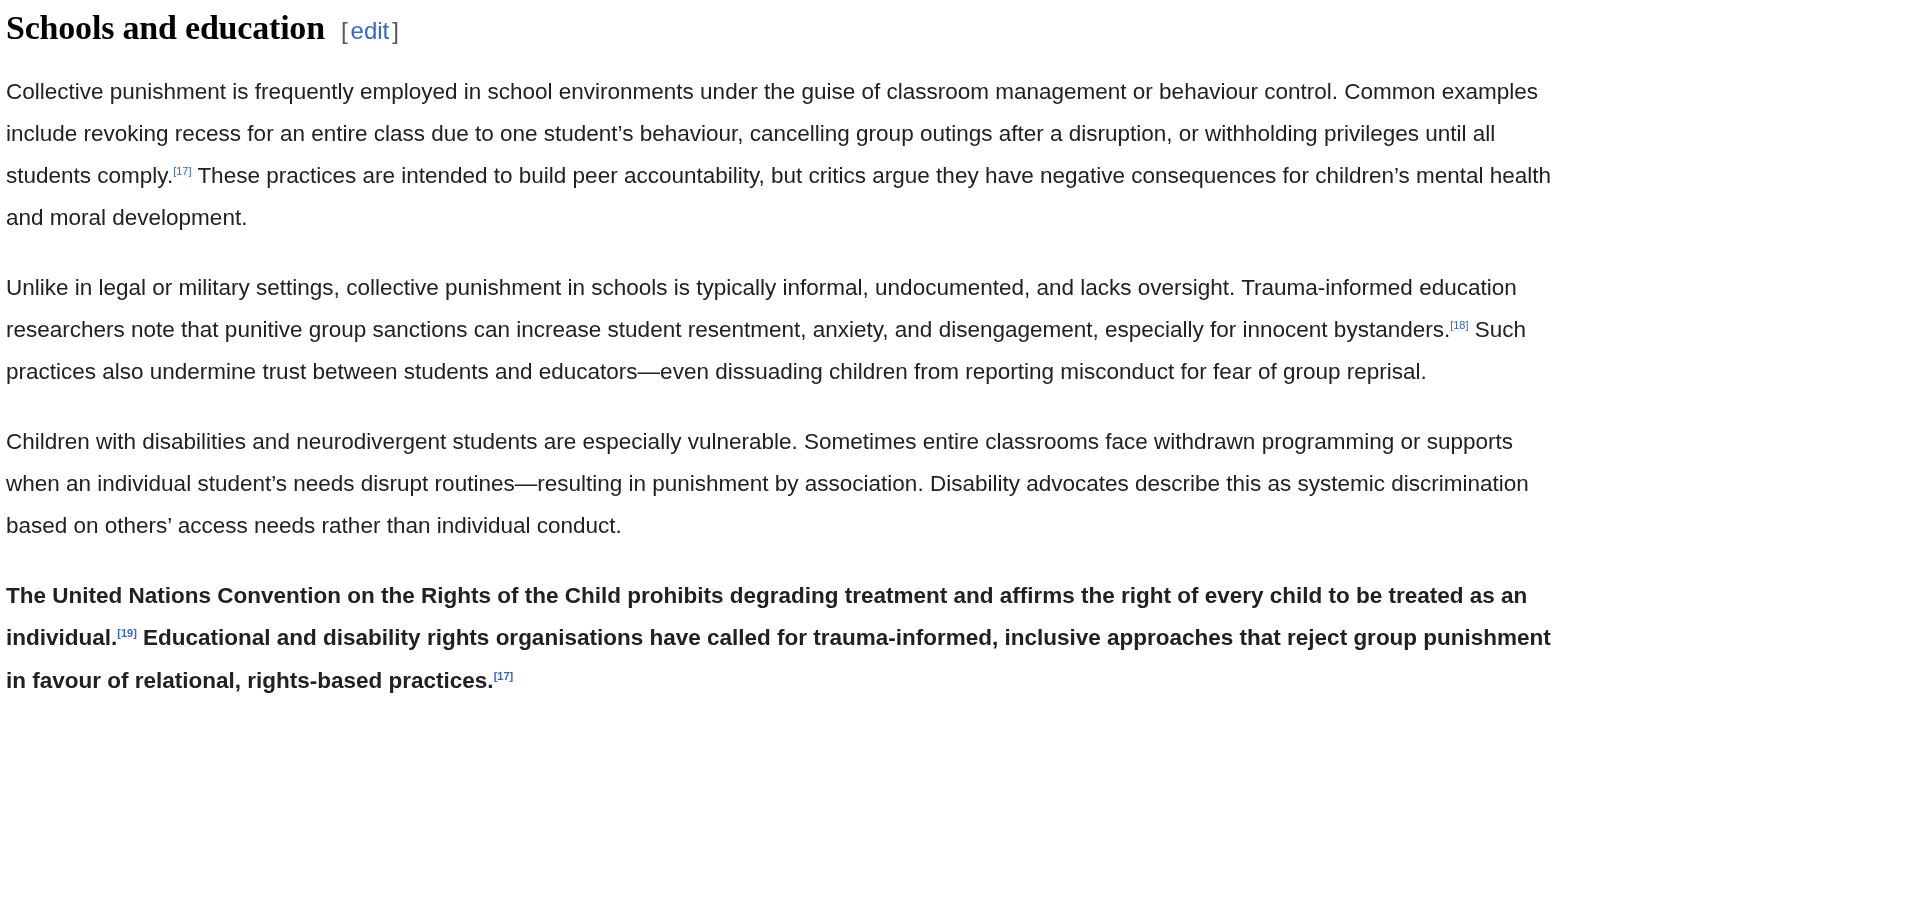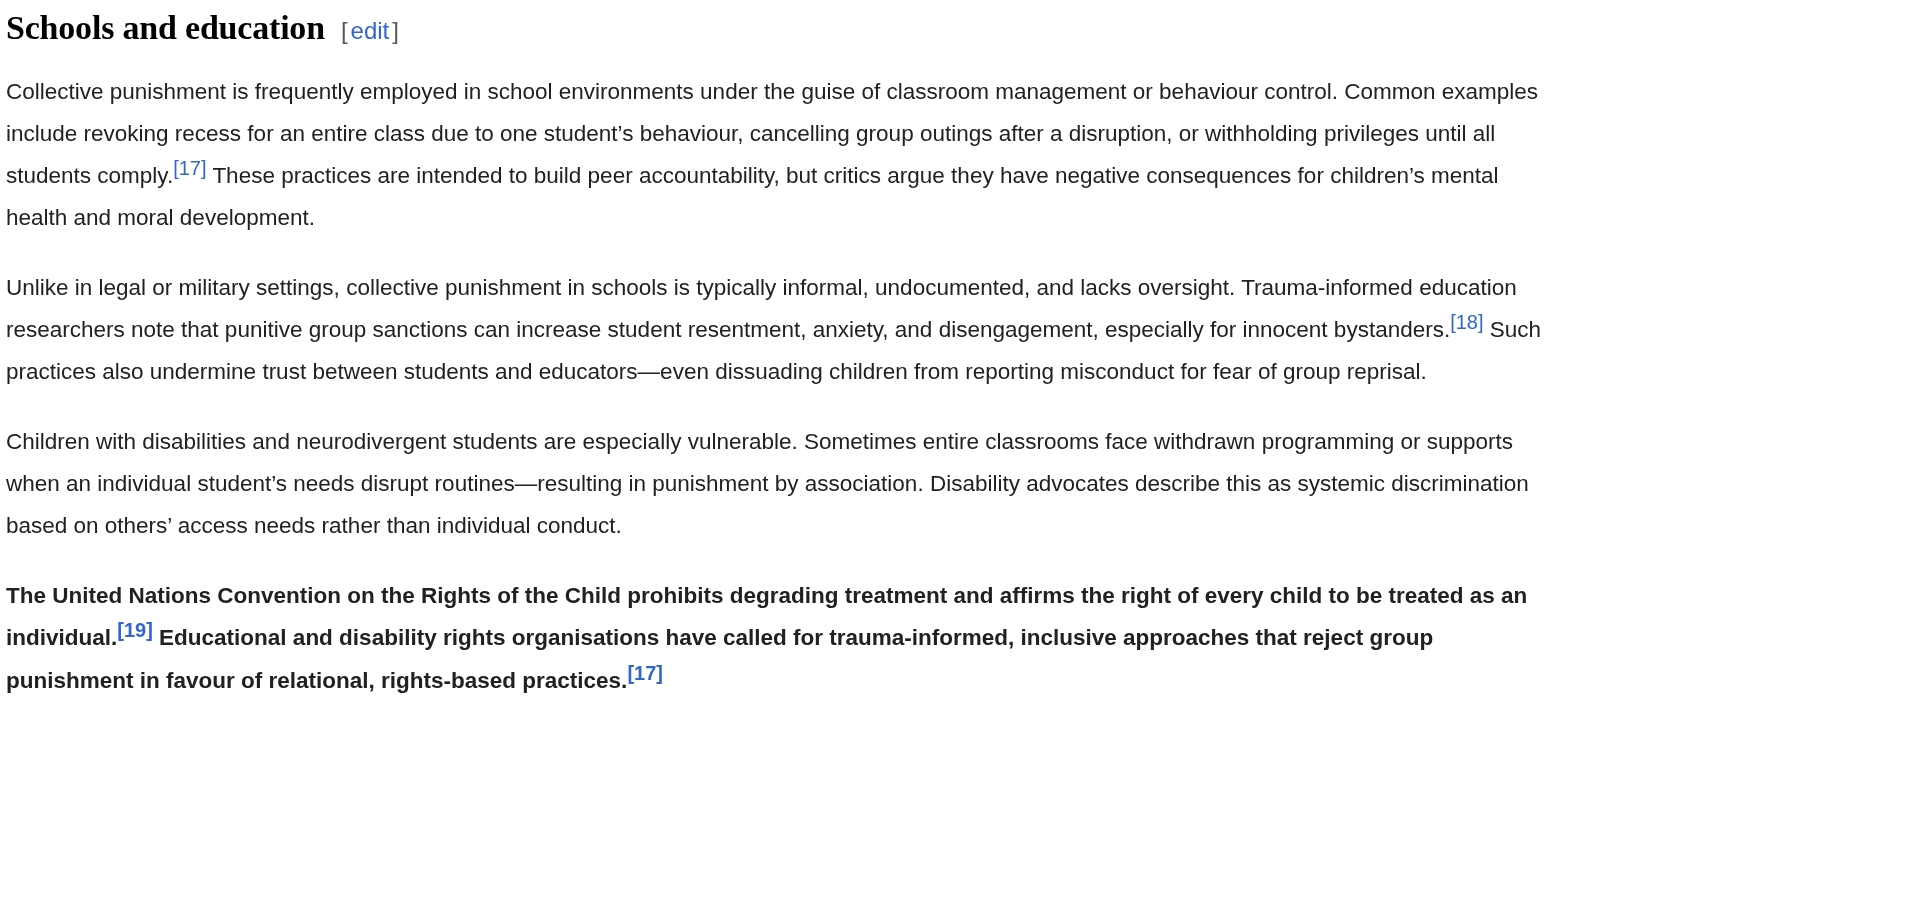--- a/index.html
+++ b/index.html
@@ -56,21 +56,21 @@
     margin: 0 0 28px 0;
     padding: 0;
     color: #202122;
     max-width: 1890px;
   }
   p.body-text:last-child {
     margin-bottom: 0;
     font-weight: bold;
   }
   sup.reference {
-    font-size: 20px;
+    font-size: 11px;
     line-height: 1;
     vertical-align: super;
   }
   sup.reference a {
     color: #3366cc;
     text-decoration: none;
     cursor: pointer;
   }
 </style>
 </head>

